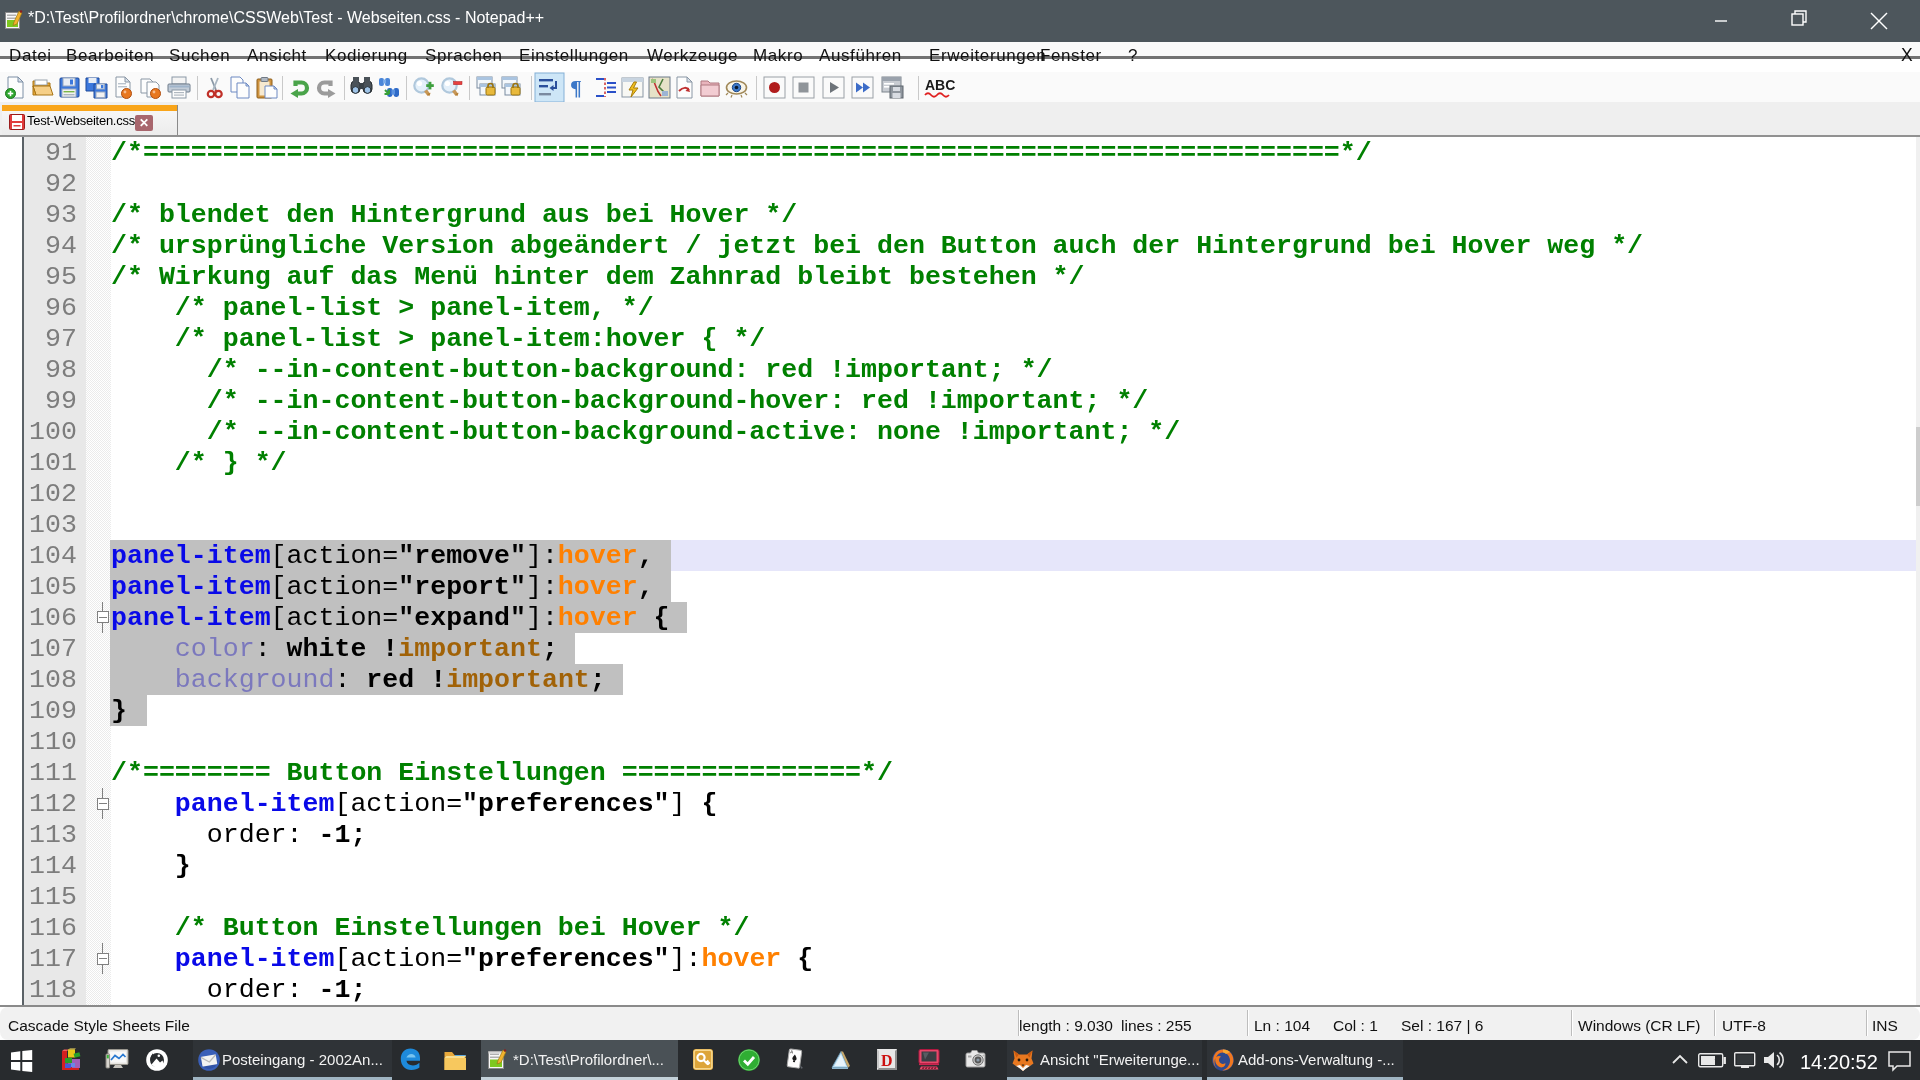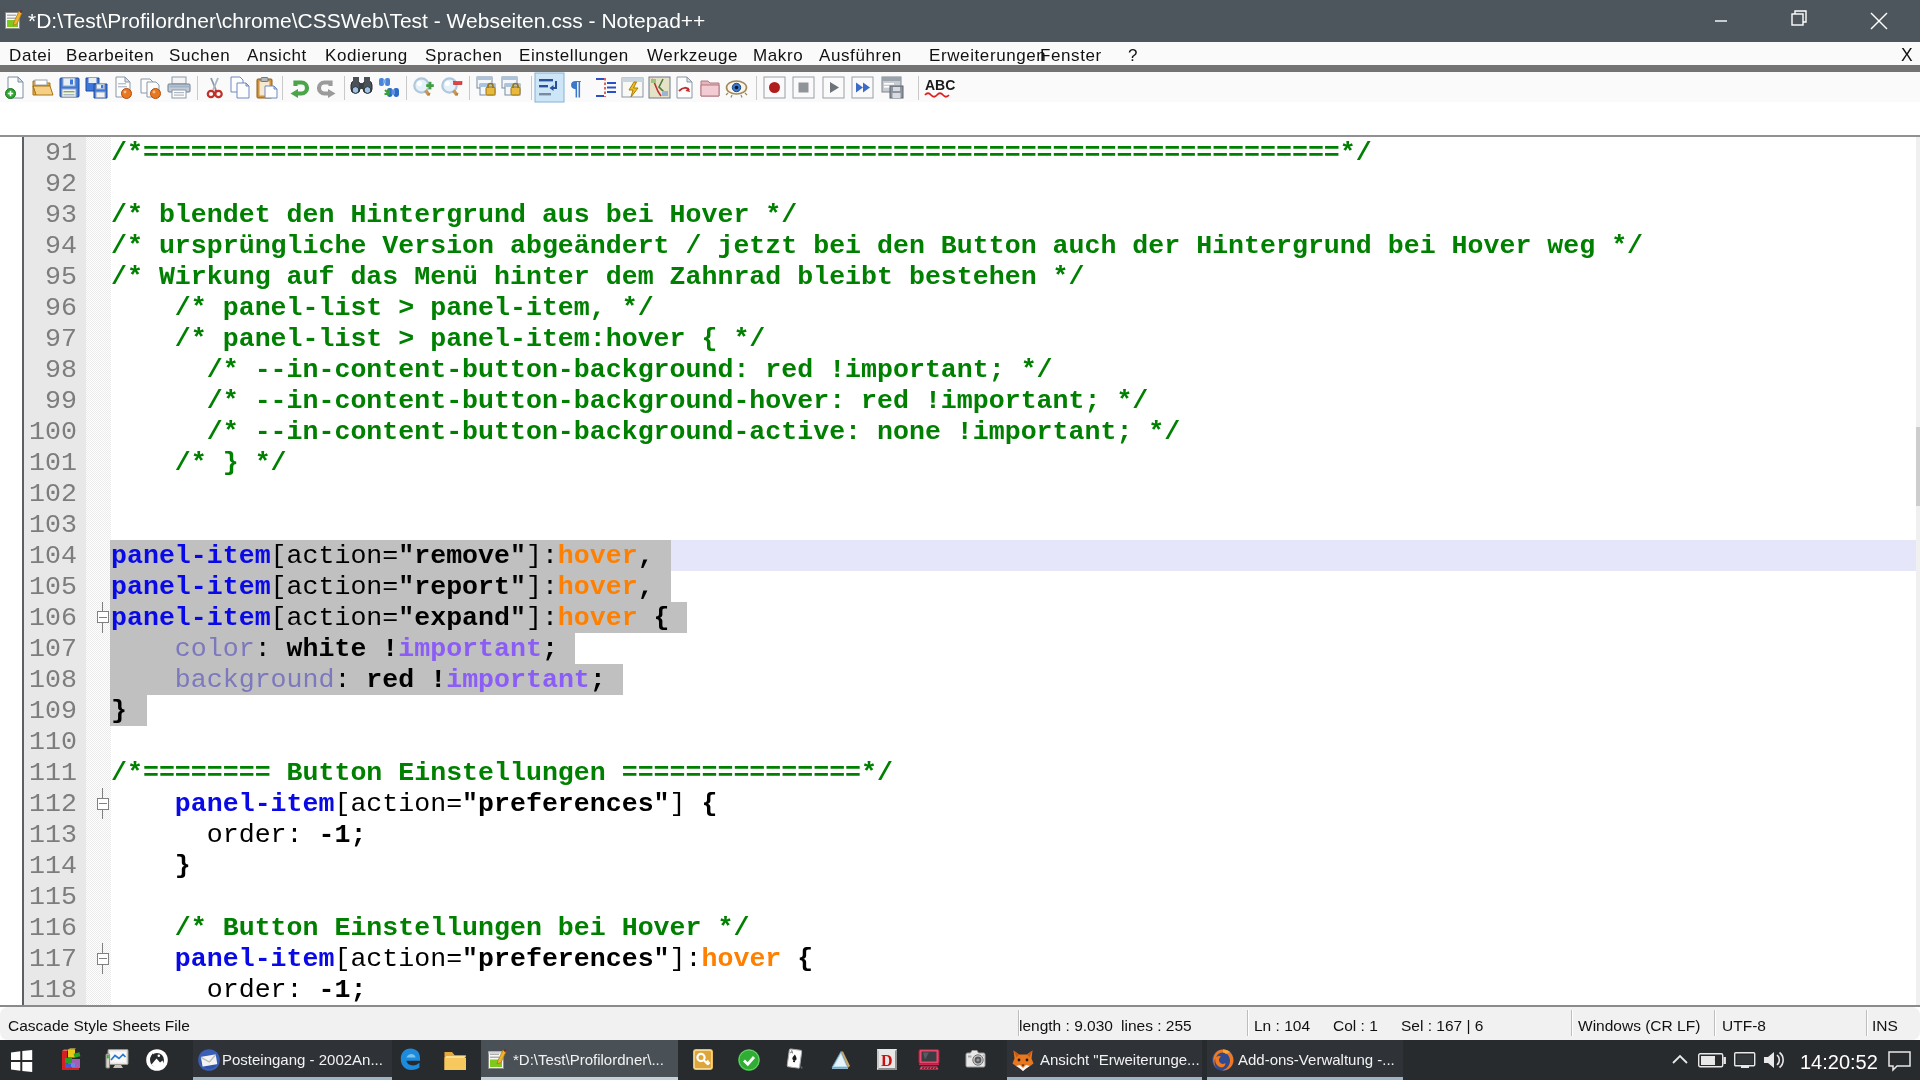--- a/index.html
+++ b/index.html
@@ -3,25 +3,25 @@
 <meta charset="utf-8">
 <style>
 * { margin:0; padding:0; box-sizing:border-box; }
 html,body { width:1920px; height:1080px; overflow:hidden; background:#fff;
   font-family:"Liberation Sans", sans-serif; -webkit-font-smoothing:antialiased; }
 #app { position:absolute; left:0; top:0; width:1920px; height:1080px; }
 .abs { position:absolute; }
 
 
 #titlebar { left:0; top:0; width:1920px; height:42px; background:#4d565c; }
-#titletext { left:28px; top:9px; color:#ffffff; font-size:21px; white-space:pre; }
+#titletext { left:28px; top:9px; color:#ffffff; font-size:16px; white-space:pre; }
 .wglyph { stroke:#ffffff; stroke-width:1.4; fill:none; }
 
 
-#menubar { left:0; top:42px; width:1920px; height:30px; background:#fafafa; border-bottom:7px solid #737373; }
+#menubar { left:0; top:42px; width:1920px; height:17px; background:#fafafa; border-bottom:3px solid #737373; }
 .mi { position:absolute; top:4px; font-size:17px; letter-spacing:0.6px; color:#111; }
 
 
 #toolbar { left:0; top:72px; width:1920px; height:30px; background:#fafafa; }
 .tsep { position:absolute; top:4px; width:1px; height:24px; background:#c9c9c9; }
 
 
 #tabbar { left:0; top:102px; width:1920px; height:33px; background:#efefef; }
 #tab1 { position:absolute; left:2px; top:3px; width:176px; height:30px;
   background:linear-gradient(#f8f8f8,#ececec); border-right:1px solid #8a8a8a; }
@@ -41,21 +41,21 @@
 #linenums { position:absolute; left:0px; top:1px; width:57px; text-align:right;
   font-family:"Liberation Mono", monospace; font-size:26.6px; line-height:31px; color:#7d7d7d; white-space:pre; }
 #code { position:absolute; left:91px; top:1px; font-family:"Liberation Mono", monospace;
   font-size:26.6px; line-height:31px; font-weight:bold; color:#000; white-space:pre; }
 .com { color:#008000; }
 .tag { color:#0909e8; }
 .att { font-weight:400; color:#000000; }
 .pse { color:#ff8000; }
 .prp { font-weight:400; color:#7b78bd; }
 .prb { font-weight:400; color:#000000; }
-.imp { color:#8b5cf6; }
+.imp { color:#a16207; }
 .curline { background:#e6e6fa; }
 .selrect { background:#c0c0c0; }
 .foldbox { position:absolute; left:77px; width:12px; height:12px; background:#fff;
   border:1px solid #808080; }
 .foldline { position:absolute; left:82px; width:1px; background:#808080; }
 .foldminus { position:absolute; left:79px; width:8px; height:1px; background:#808080; }
 
 
 #vscroll { position:absolute; left:1896px; top:0px; width:19px; height:868px; background:#f0f0f0; }
 #winborderR { position:absolute; left:1915px; top:0; width:5px; height:868px; background:linear-gradient(90deg,#ffffff 0 2.4px,#9a9a9a 2.4px 3.4px,#6e6e6e 3.4px); }
@@ -356,20 +356,33 @@
         <rect x="10.5" y="16" width="8" height="5" fill="#d8dce2"></rect>
       </g>
 
       <g transform="translate(925,5)">
         <text x="0" y="13" font-size="14" font-weight="bold" fill="#1a1a1a" font-family="Liberation Sans">ABC</text>
         <path d="M0 18 q3 -3.5 6 0 t6 0 t6 0 t6 0" stroke="#e02020" stroke-width="1.8" fill="none"></path>
       </g>
     </svg>
   </div>
 
+  <div class="abs" id="tabbar">
+    <div id="tab1">
+      <div class="topbar"></div>
+      <svg style="position:absolute; left:7px; top:9px;" width="16" height="16" viewBox="0 0 16 16">
+        <rect x="0.5" y="0.5" width="15" height="15" rx="1" fill="#e03c3c" stroke="#9b1c1c"></rect>
+        <rect x="3" y="1" width="10" height="6" fill="#fff"></rect>
+        <rect x="3" y="9" width="10" height="6" fill="#fff"></rect>
+        <rect x="4.5" y="11" width="7" height="1.5" fill="#e03c3c"></rect>
+      </svg>
+      <div id="tablabel">Test-Webseiten.css</div>
+      <div id="tabclose">✕</div>
+    </div>
+  </div>
   <div class="abs" id="editortopline"></div>
 
   <div class="abs" id="editor">
     <div id="nummargin"></div>
     <div id="foldmargin"></div>
 
     <div class="abs curline" style="left:91px; top:403px; width:1812px; height:31px;"></div>
 
     <div class="abs selrect" style="left:90px; top:403px; width:561px; height:31px;"></div>
     <div class="abs selrect" style="left:90px; top:434px; width:561px; height:31px;"></div>

